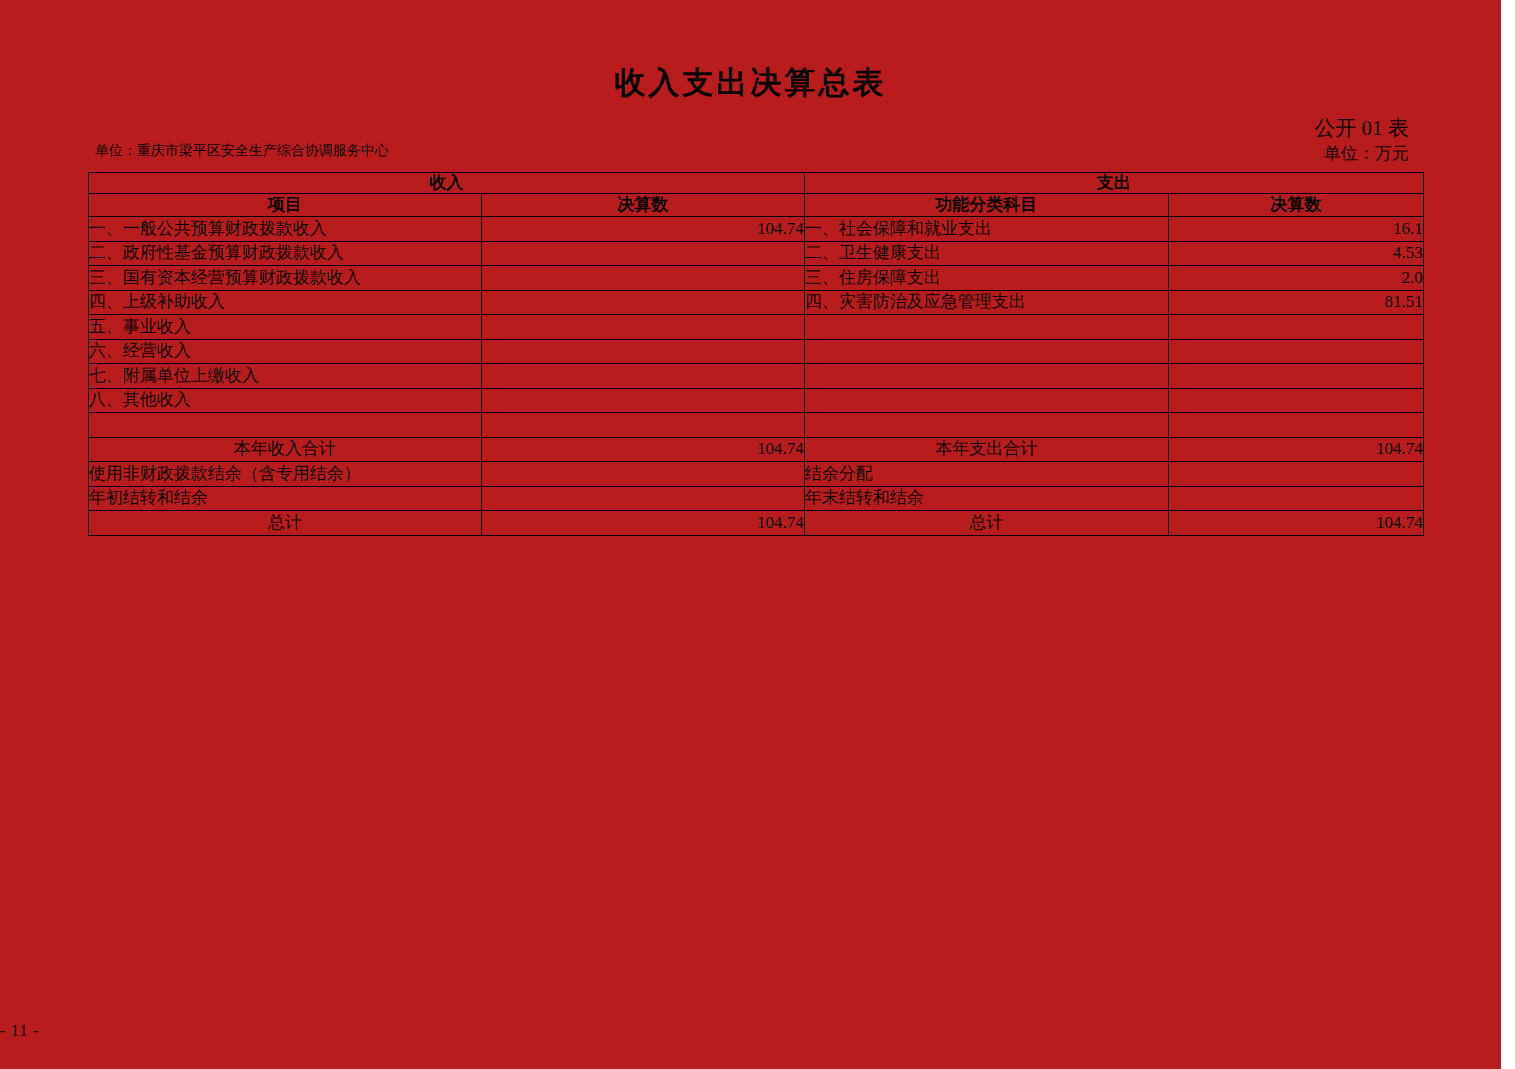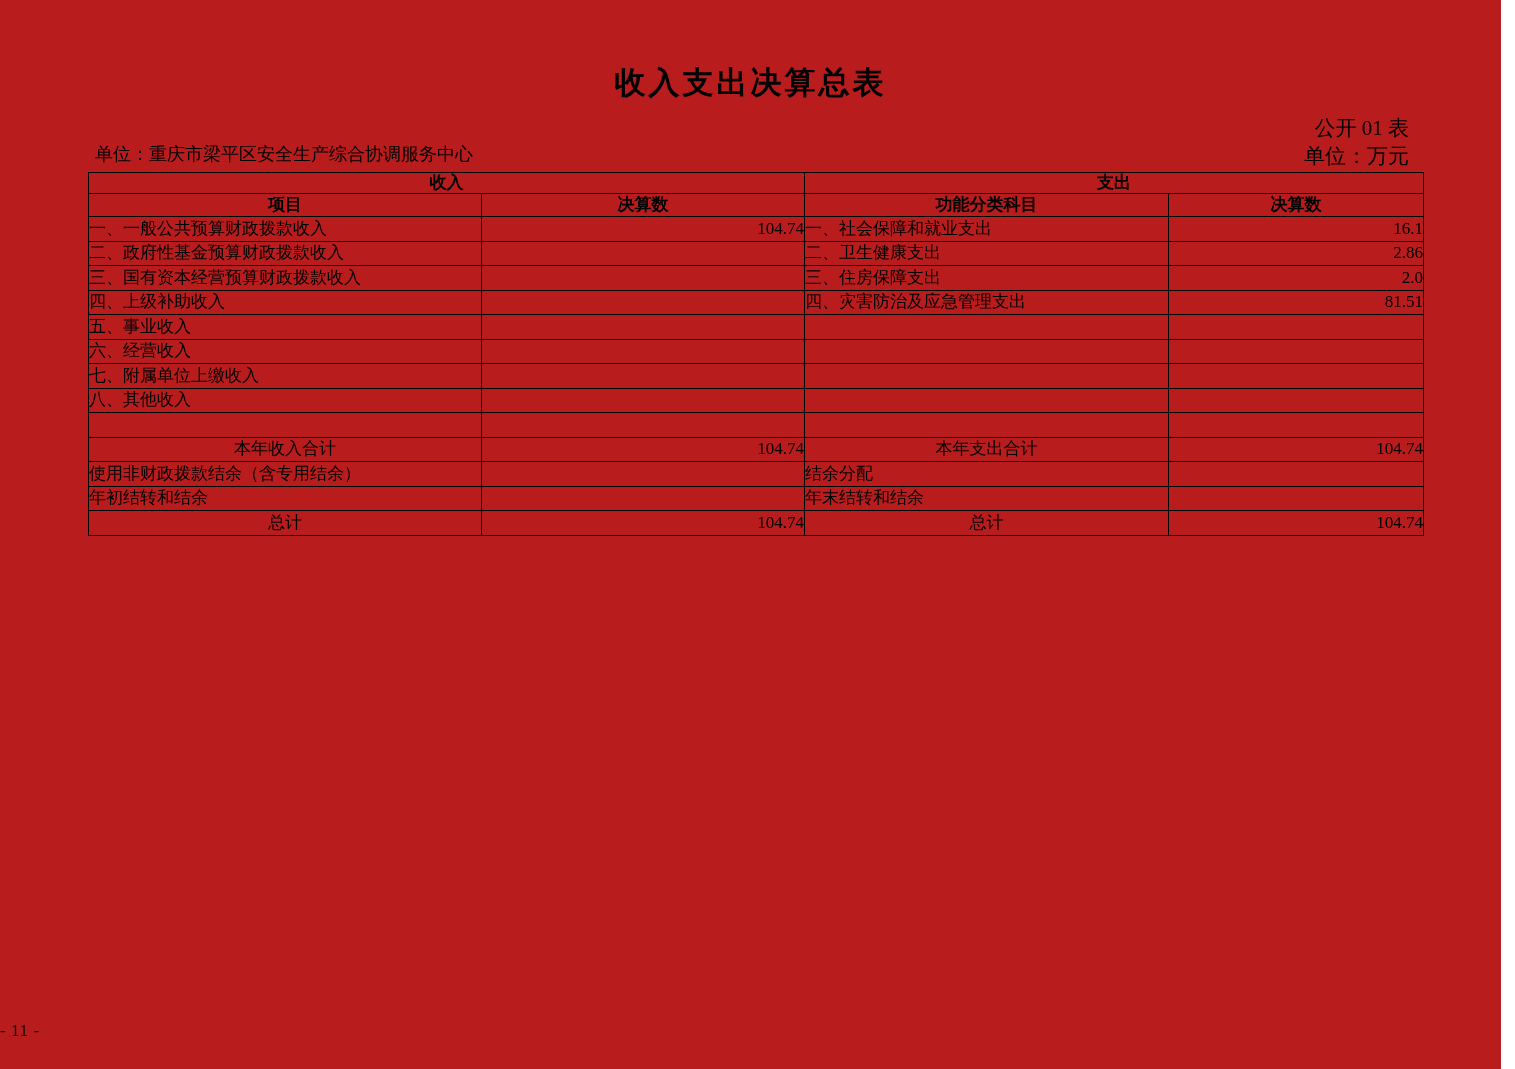--- a/index.html
+++ b/index.html
@@ -26,27 +26,27 @@
   .ref-line {
     position:absolute;
     top:114px;
     right:92px;
     font-size:21px;
   }
   .unit-left {
     position:absolute;
     top:142px;
     left:95px;
-    font-size:18px;
+    font-size:14px;
   }
   .unit-right {
     position:absolute;
     top:142px;
     right:92px;
-    font-size:21px;
+    font-size:17px;
   }
   table.budget {
     position:absolute;
     left:88px;
     top:172px;
     width:1335px;
     border-collapse:collapse;
     table-layout:fixed;
     padding-left:20px;
   }
@@ -123,21 +123,21 @@
         <tr>
           <td class="label">一、一般公共预算财政拨款收入</td>
           <td class="value">104.74</td>
           <td class="label">一、社会保障和就业支出</td>
           <td class="value">16.1</td>
         </tr>
         <tr>
           <td class="label">二、政府性基金预算财政拨款收入</td>
           <td class="value"></td>
           <td class="label">二、卫生健康支出</td>
-          <td class="value">2.86</td>
+          <td class="value">4.53</td>
         </tr>
         <tr>
           <td class="label">三、国有资本经营预算财政拨款收入</td>
           <td class="value"></td>
           <td class="label">三、住房保障支出</td>
           <td class="value">2.0</td>
         </tr>
         <tr>
           <td class="label">四、上级补助收入</td>
           <td class="value"></td>

